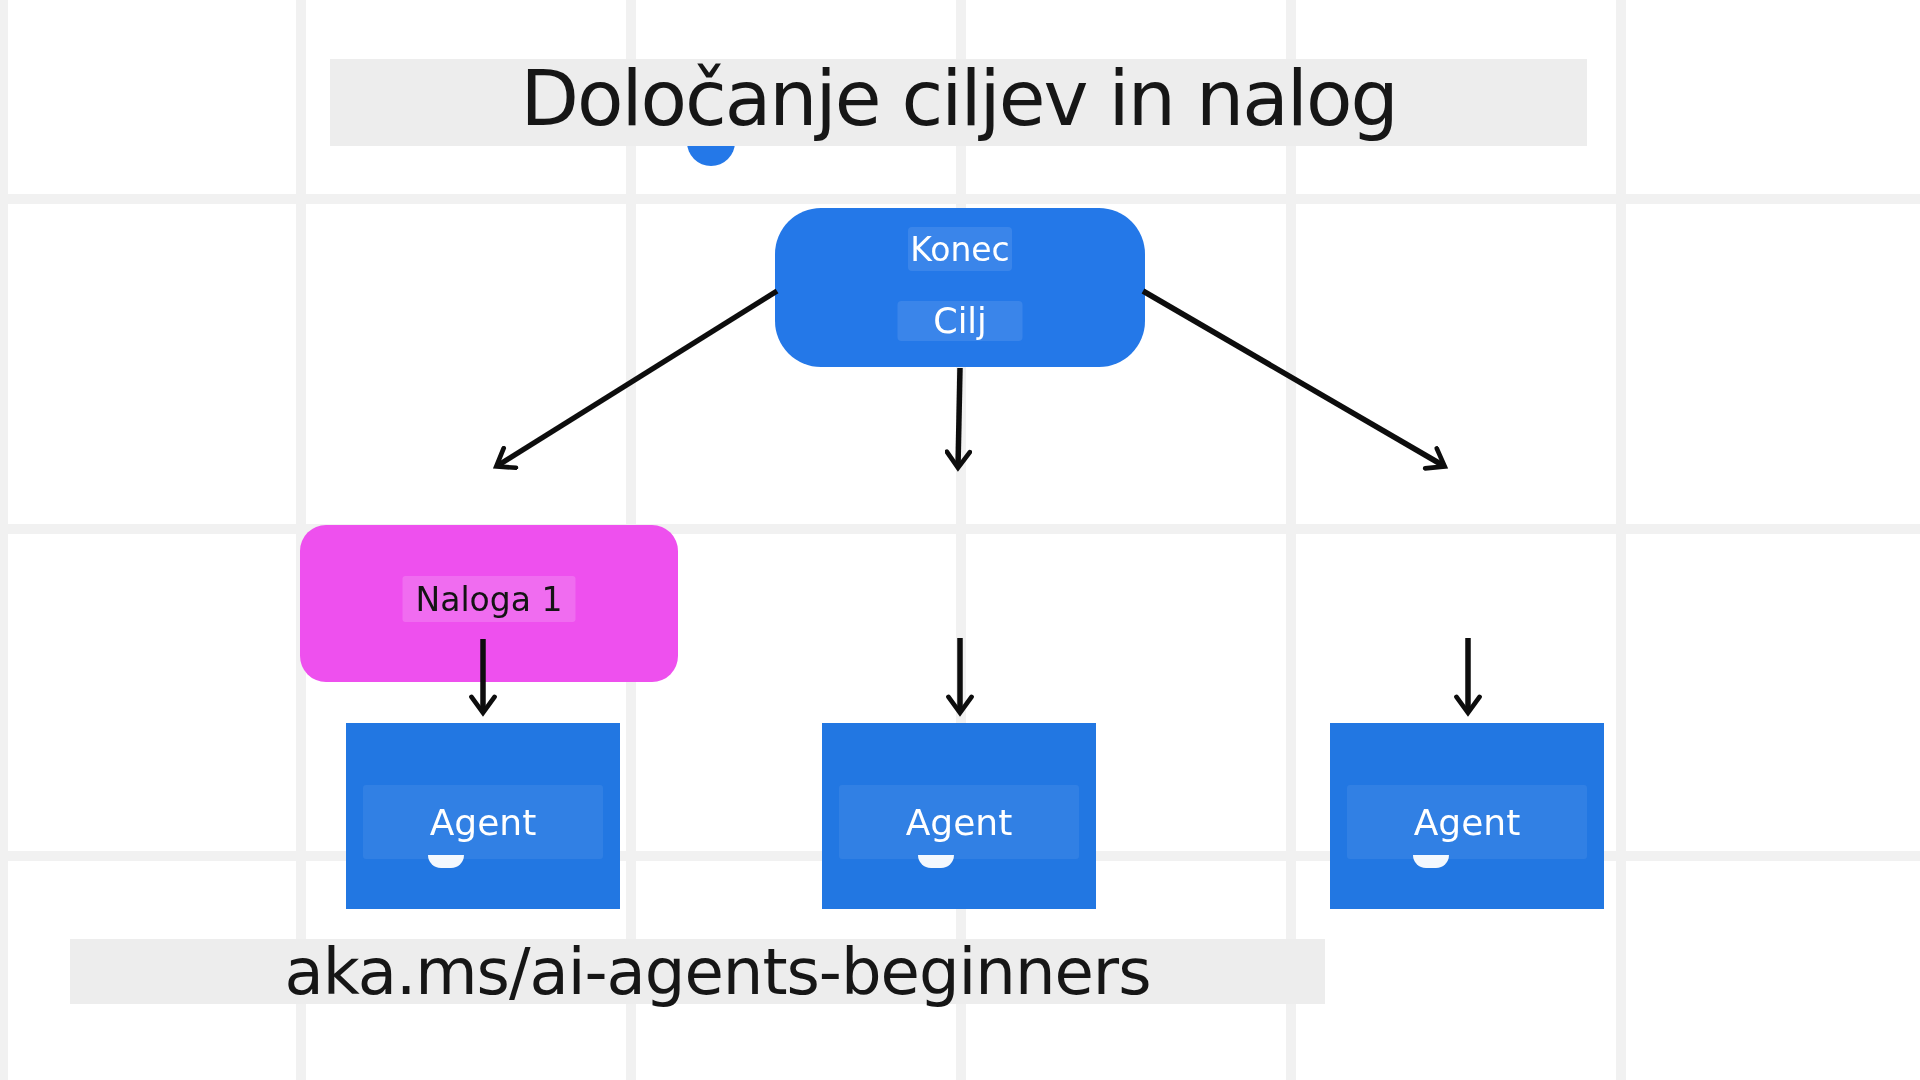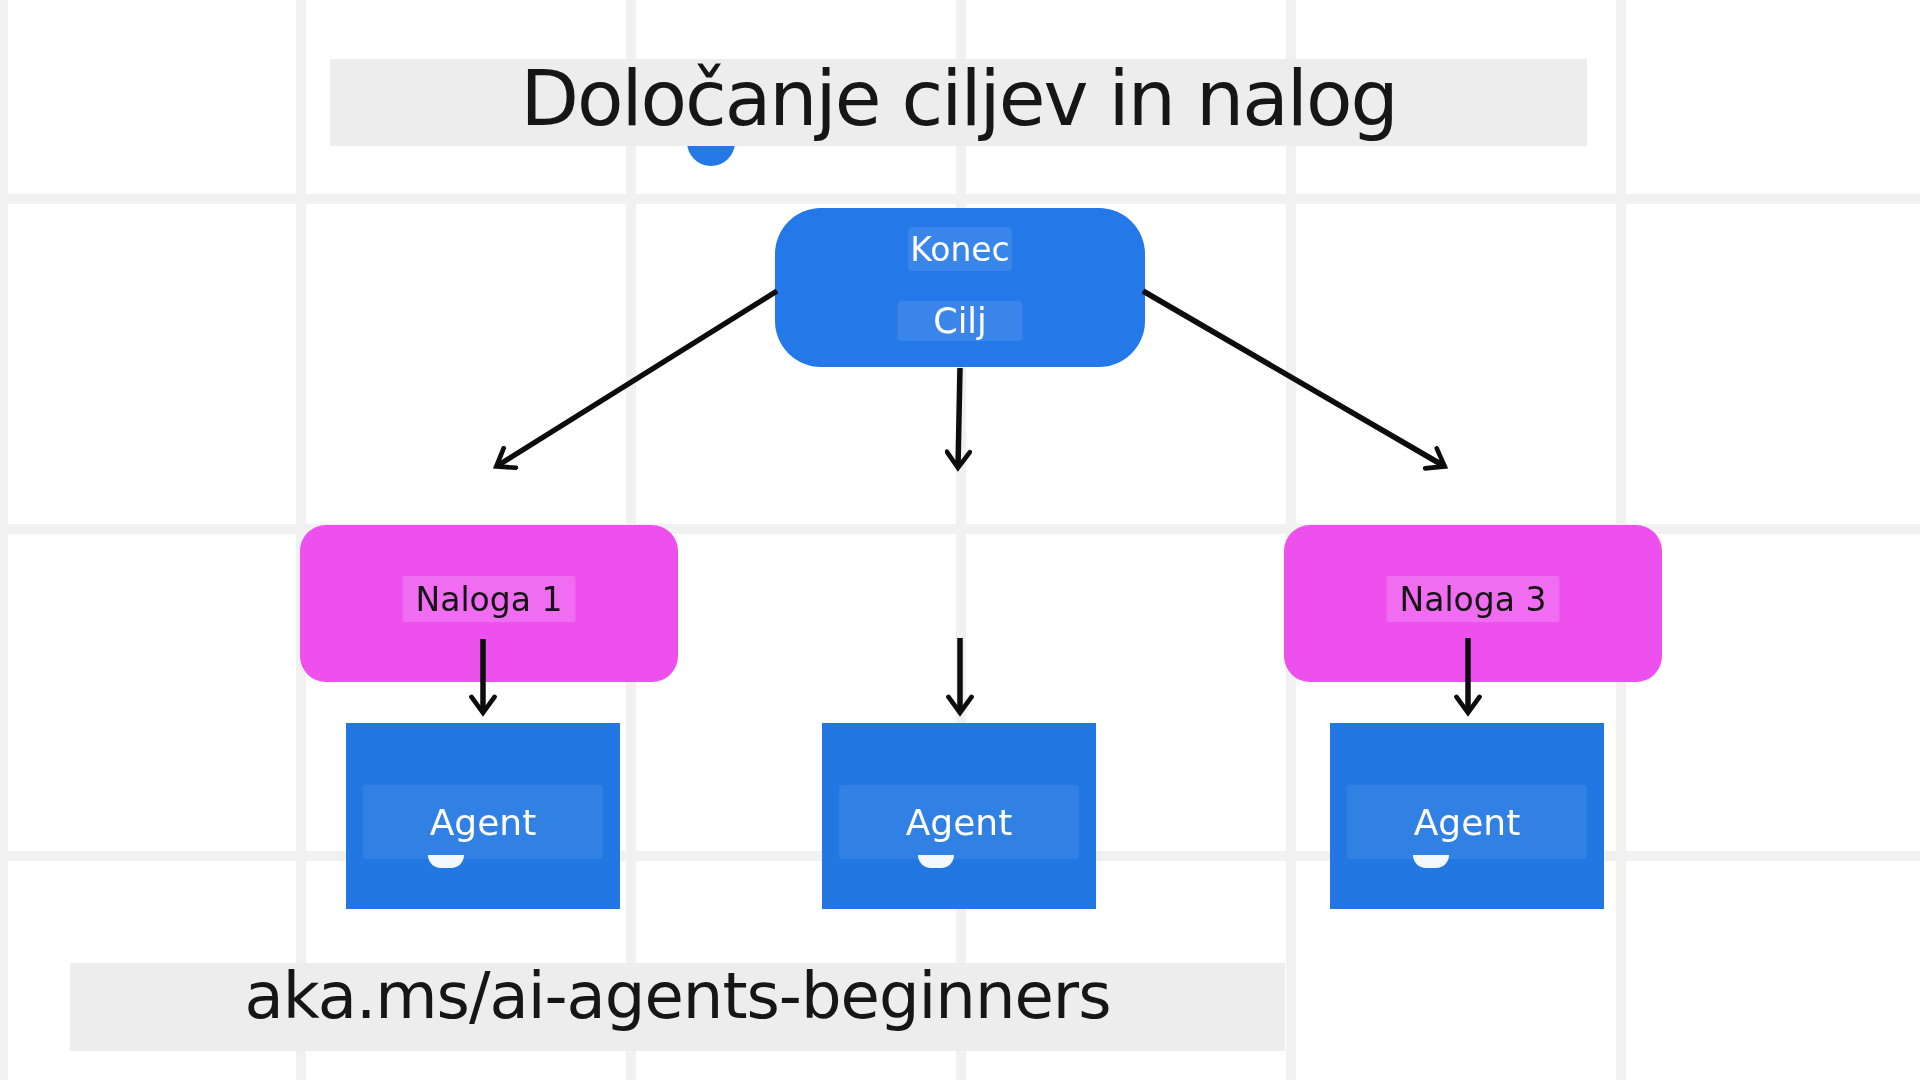--- a/index.html
+++ b/index.html
@@ -18,21 +18,21 @@
   
   .banner{
     position:absolute;background:var(--band-gray,#ededed);z-index:2;
     display:flex;align-items:flex-start;justify-content:center;color:#161616;
   }
   .banner.title-banner{left:330px;top:59px;width:1257px;height:87px;}
   .banner.title-banner .banner-text{
     font-size:76px;letter-spacing:-2px;white-space:nowrap;line-height:1;
     transform:translateY(2px);
   }
-  .banner.footer-banner{left:70px;top:963px;width:1215px;height:88px;}
+  .banner.footer-banner{left:70px;top:939px;width:1215px;height:65px;padding-left:40px;}
   .banner.footer-banner .banner-text{
     font-size:64px;letter-spacing:-1px;white-space:nowrap;line-height:1;
     transform:translateY(1px);
   }
 
   
   .peek-circle{
     position:absolute;left:687px;top:118px;width:48px;height:48px;
     border-radius:50%;background:var(--goal-blue,#2478e8);z-index:1;
   }
@@ -117,23 +117,20 @@
   </div>
 
   <div class="node goal-node">
     <div class="goal-chip chip-konec">Konec</div>
     <div class="goal-chip chip-cilj">Cilj</div>
   </div>
 
   <div class="node task-node t1">
     <div class="task-chip">Naloga 1</div>
   </div>
-  <div class="node task-node t3">
-    <div class="task-chip">Naloga 3</div>
-  </div>
 
   <div class="node agent-node a1">
     <div class="agent-chip">Agent</div>
     <div class="agent-arc"></div>
   </div>
   <div class="node agent-node a2">
     <div class="agent-chip">Agent</div>
     <div class="agent-arc"></div>
   </div>
   <div class="node agent-node a3">

